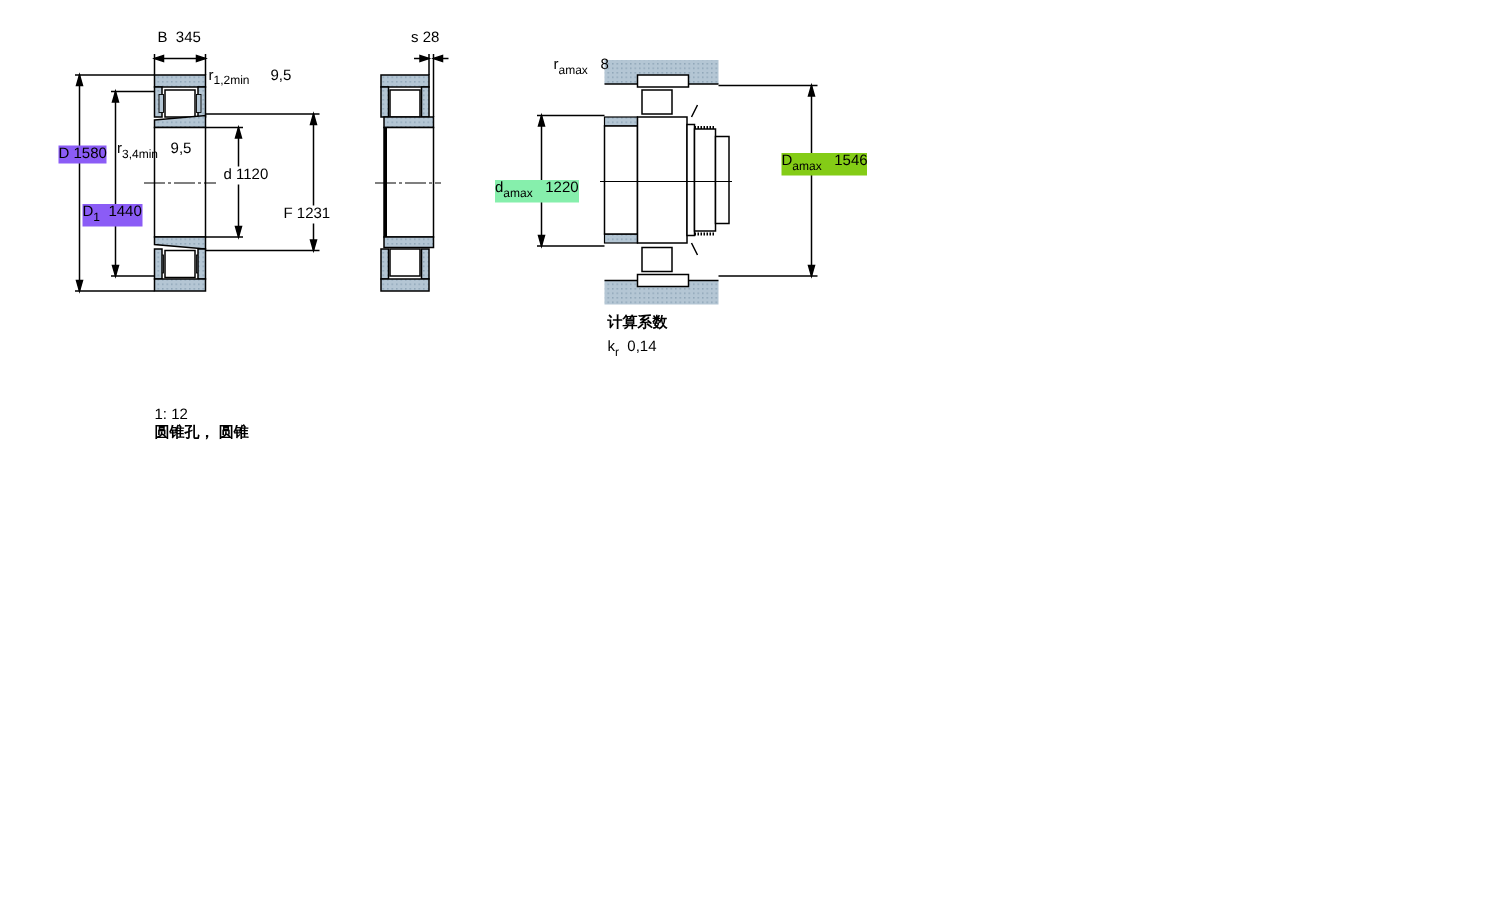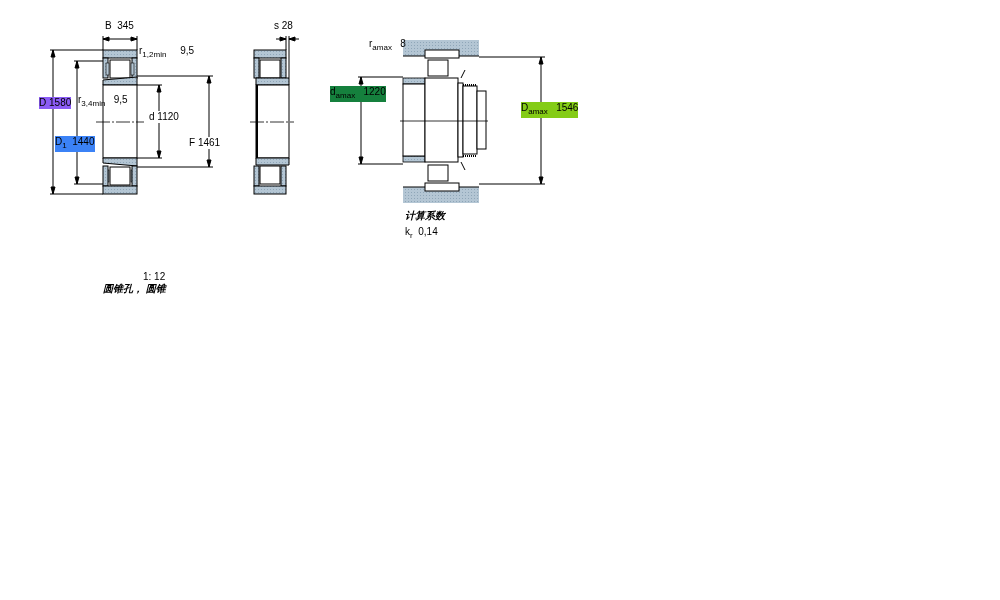--- a/index.html
+++ b/index.html
@@ -1,20 +1,20 @@
 <!DOCTYPE html>
 <html><head>
 <meta charset="utf-8">
 <style>
   html, body { margin:0; padding:0; background:#ffffff; }
   body { width:1000px; height:600px; position:relative; overflow:hidden;
          font-family:"Liberation Sans", sans-serif; color:#000; }
   .lbl { position:absolute; font-size:10px; line-height:12px; white-space:nowrap; }
   .sub { font-size:8px; vertical-align:-3px; }
-  .cn { font-weight:bold; font-size:10px;font-style:italic; }
+  .cn { font-weight:bold; font-size:10px; }
   svg { position:absolute; left:0; top:0; }
 </style>
 </head>
 <body>
 
 <svg width="1000" height="600">
   <defs>
     <pattern id="hatch" width="3" height="3" patternUnits="userSpaceOnUse">
       <rect width="3" height="3" fill="#b4c6d4"></rect>
       <rect width="1" height="1" fill="#8fa6b8"></rect>
@@ -159,50 +159,50 @@
   <span>9,5</span>
 </div>
 <div class="lbl" style="left:78px;top:94px;">
   <span>r</span><span class="sub">3,4min</span>&nbsp;&nbsp;
   <span>9,5</span>
 </div>
 <div class="lbl" style="left:39px;top:97px;background:#8b5cf6;text-align:center;">
   <span>D</span>
   <span>1580</span>
 </div>
-<div class="lbl" style="left:55px;top:136px;background:#3b82f6;">
+<div class="lbl" style="left:55px;top:136px;background:#8b5cf6;">
   <span>D</span><span class="sub">1</span>&nbsp;
   <span>1440</span>
 </div>
 <div class="lbl" style="left:149px;top:111px;background:#fff;">
   <span>d</span>
   <span>1120</span>
 </div>
 <div class="lbl" style="left:189px;top:137px;background:#fff;">
   <span>F</span>
-  <span>1461</span>
+  <span>1231</span>
 </div>
 
 <div class="lbl" style="left:274px;top:20px;">
   <span>s</span>
   <span>28</span>
 </div>
 
 <div class="lbl" style="left:369px;top:38px;text-align:center;">
   <span>r</span><span class="sub">amax</span>&nbsp;&nbsp;
   <span>8</span>
 </div>
-<div class="lbl" style="left:330px;top:86px;background:#15803d;">
+<div class="lbl" style="left:330px;top:120px;background:#86efac;">
   <span>d</span><span class="sub">amax</span>&nbsp;&nbsp;
   <span>1220</span>
 </div>
 <div class="lbl" style="left:521px;top:102px;background:#84cc16;">
   <span>D</span><span class="sub">amax</span>&nbsp;&nbsp;
   <span>1546</span>
 </div>
 <div class="lbl cn" style="left:405px;top:210px;">计算系数</div>
 <div class="lbl" style="left:405px;top:226px;">
   <span>k</span><span class="sub">r</span>&nbsp;
   <span>0,14</span>
 </div>
 
 <div class="lbl cn" style="left:103px;top:255px;margin-top:28px;">圆锥孔， 圆锥</div>
-<div class="lbl" style="left:103px;top:271px;margin-left:40px;">1: 12</div>
+<div class="lbl" style="left:103px;top:271px;">1: 12</div>
 
 </body></html>

